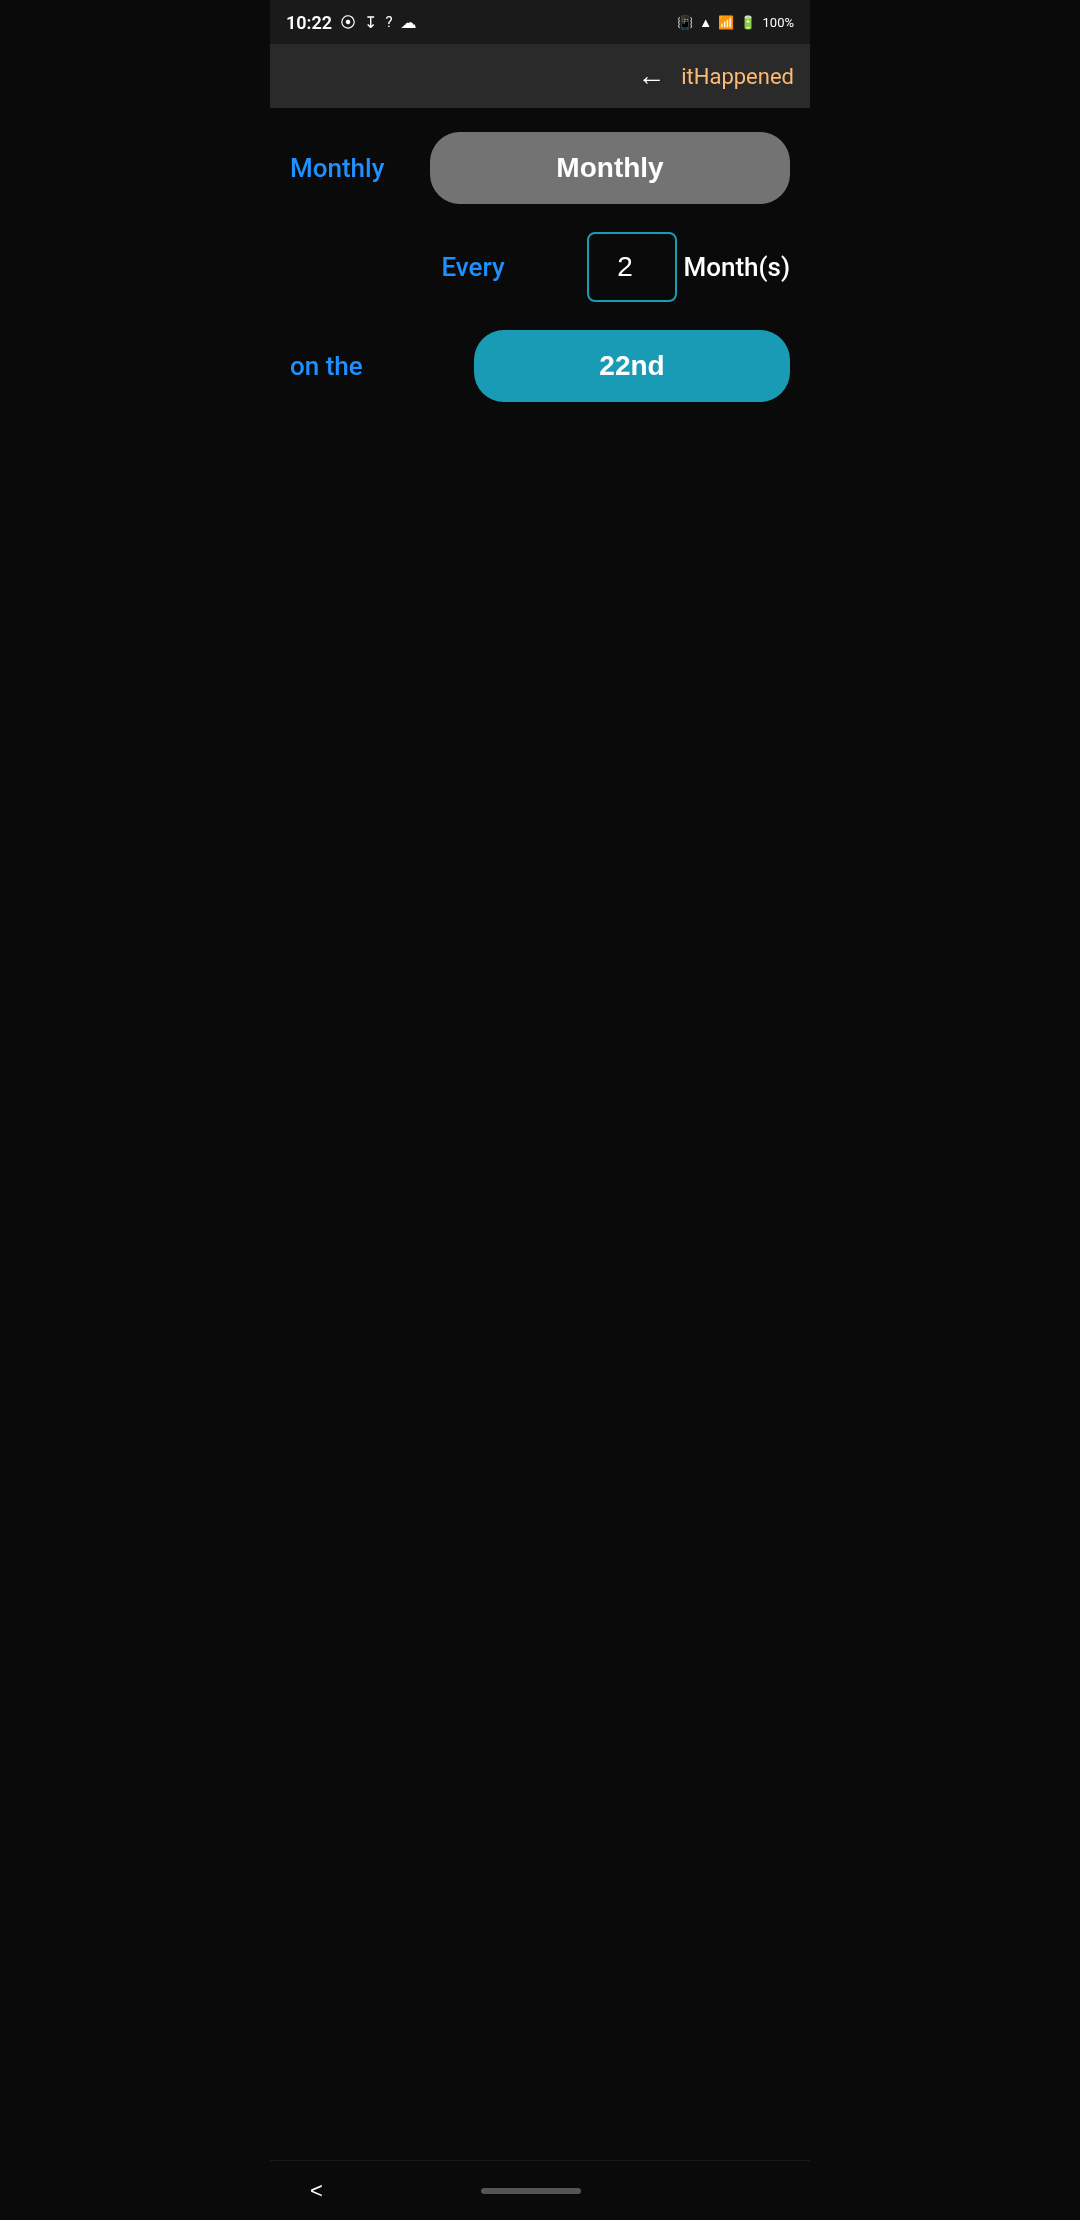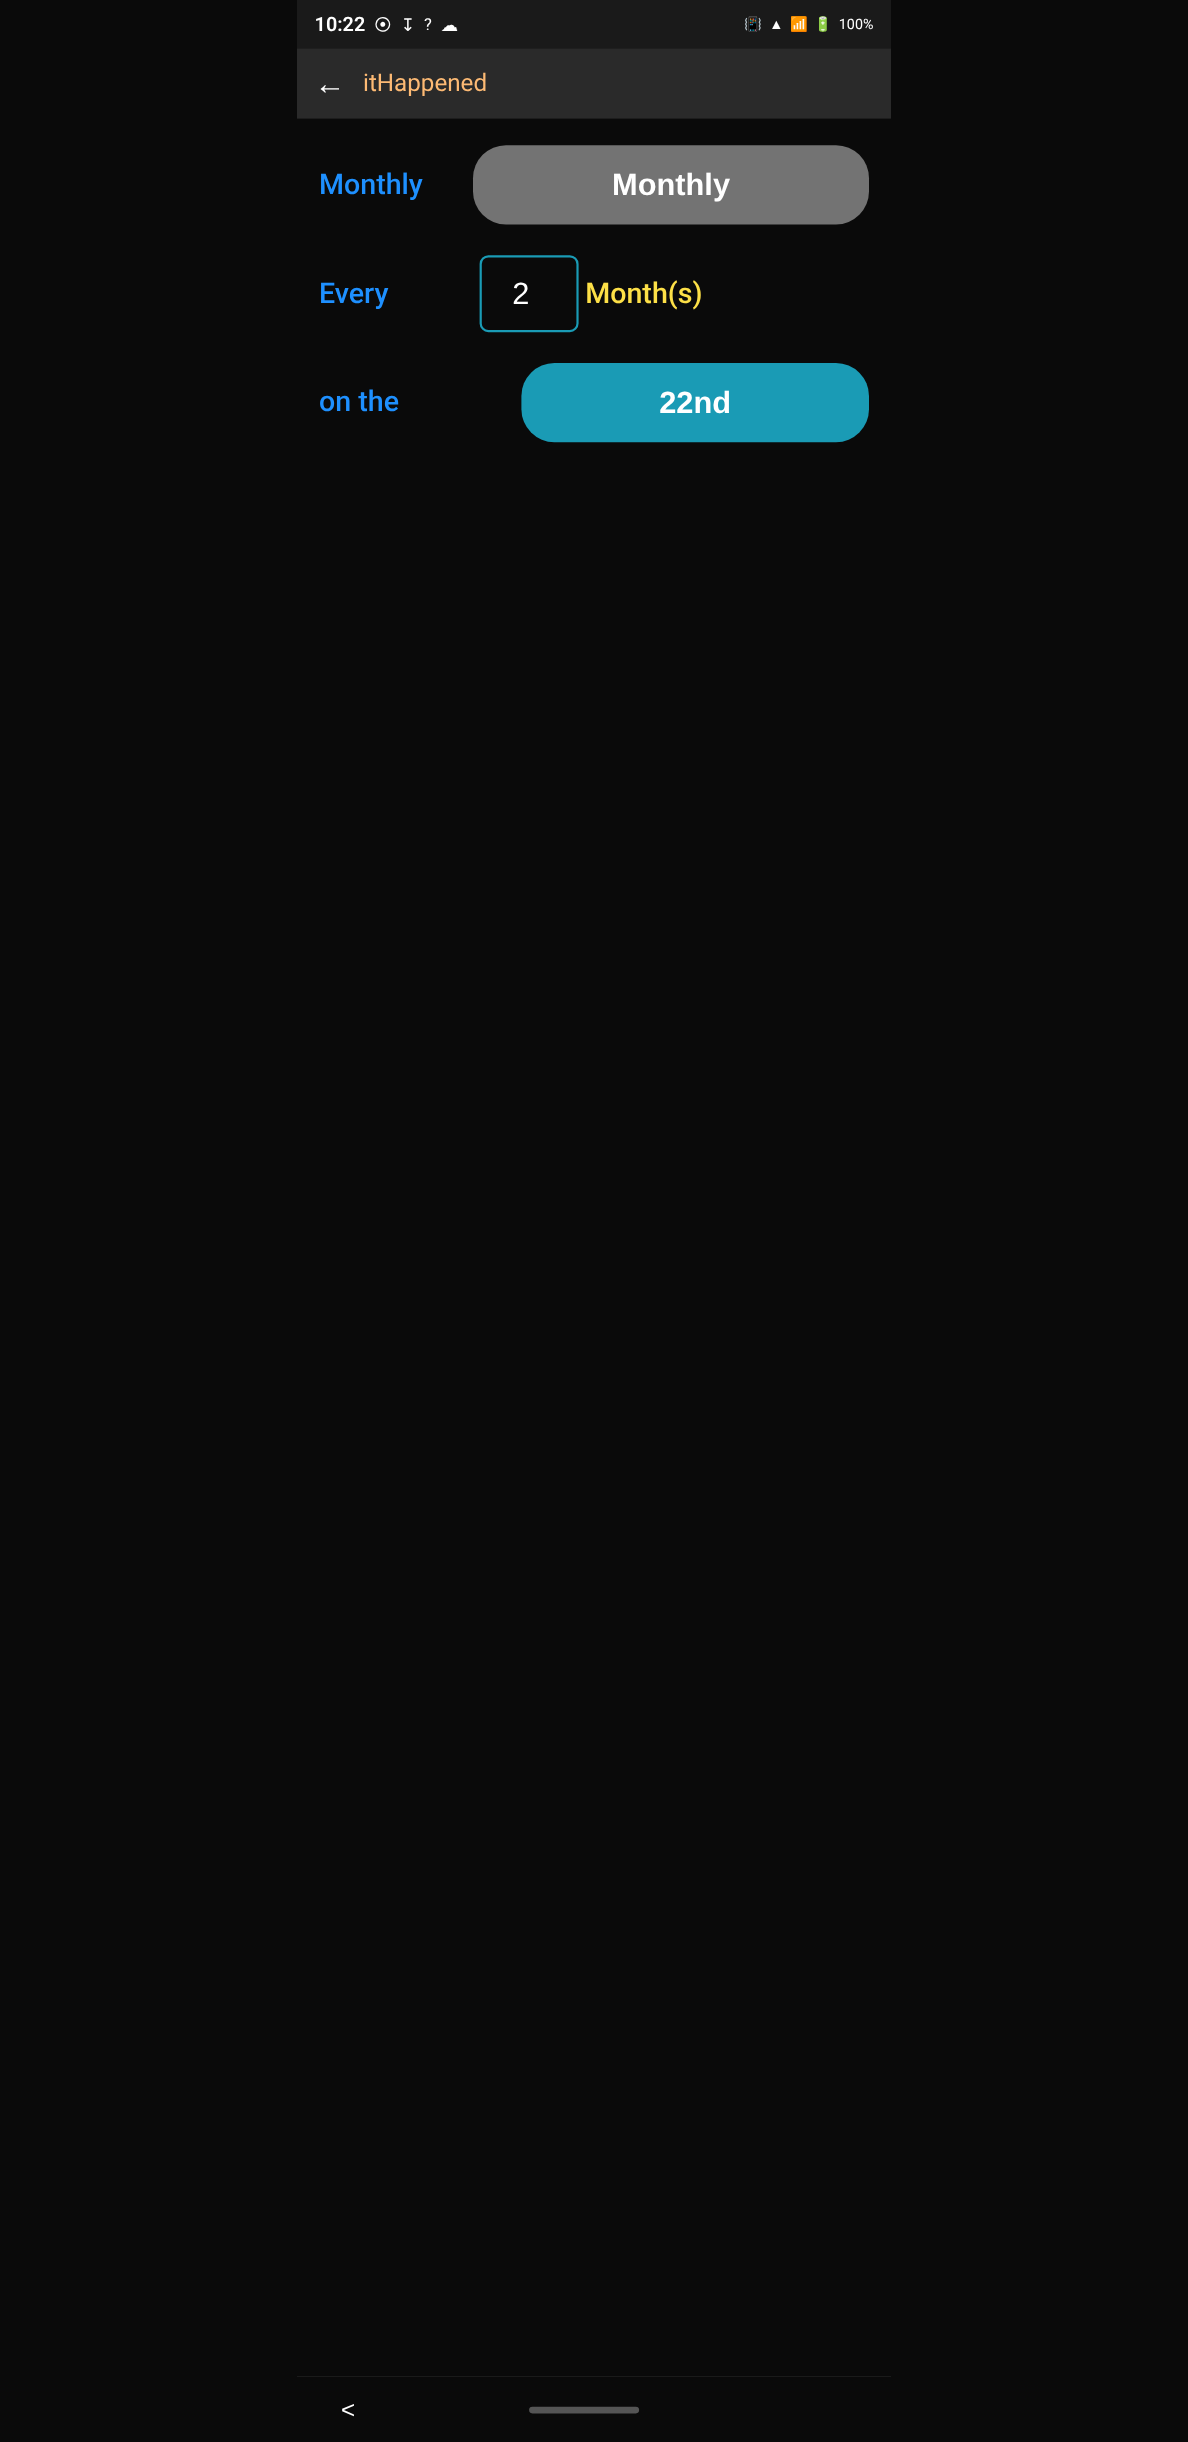--- a/index.html
+++ b/index.html
@@ -1,19 +1,20 @@
 <!DOCTYPE html>
 <html><head>
   <meta charset="utf-8">
   <meta name="viewport" content="width=device-width, initial-scale=1">
   <style>
     * {
       margin: 0;
       padding: 0;
       box-sizing: border-box;
+      justify-content: flex-end;
     }
 
     body {
       background-color: #0a0a0a;
       color: #ffffff;
       font-family: 'Roboto', Arial, sans-serif;
       width: 100%;
       max-width: 540px;
       margin: 0 auto;
       min-height: 100vh;
@@ -134,21 +135,21 @@
       border: 2px solid #1a9bb5;
       border-radius: 8px;
       font-size: 28px;
       text-align: center;
       width: 90px;
       height: 70px;
       padding: 8px;
     }
 
     .unit-label {
-      color: #fde047;
+      color: #ffffff;
       font-size: 26px;
       font-weight: 500;
     }
 
     
     .onthe-row {
       display: flex;
       align-items: center;
       margin-bottom: 28px;
       gap: 44px;

